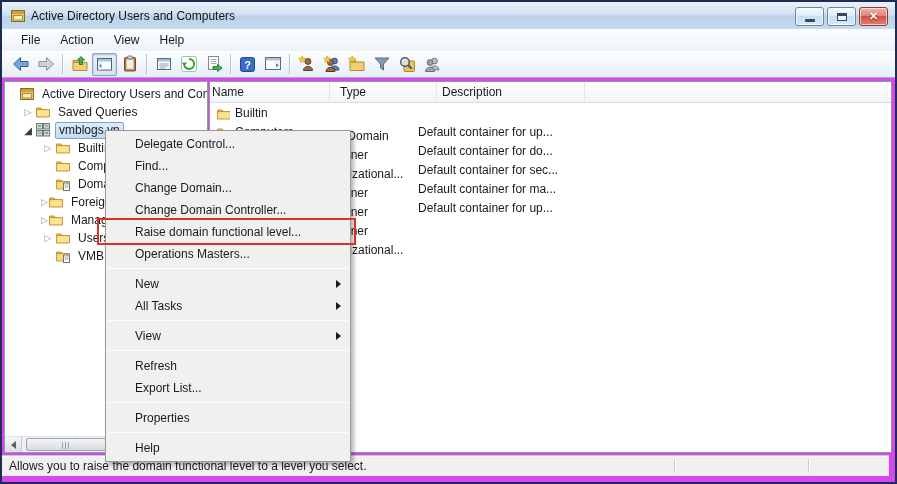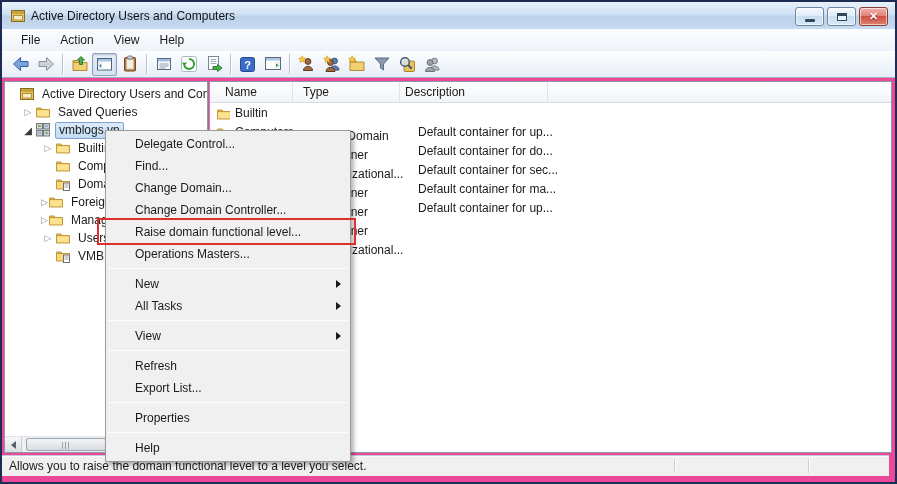--- a/index.html
+++ b/index.html
@@ -1,19 +1,19 @@
 <!DOCTYPE html>
 <html><head>
 <meta charset="utf-8">
 <style>
   * { box-sizing: border-box; margin: 0; padding: 0; }
   html,body { background:#ffffff; }
   body { font-family: "Liberation Sans", sans-serif; font-size: 12px; color:#1a1a1a; }
 
-  .window { position:relative; width:897px; height:484px; background:#ec4899; overflow:hidden; }
+  .window { position:relative; width:897px; height:484px; background:#d946ef; overflow:hidden; }
   .frame  { position:absolute; inset:0; border:2px solid #1e2b52; z-index:60; pointer-events:none; }
 
   
   .titlebar { position:absolute; top:2px; left:2px; right:2px; height:27px;
     background:linear-gradient(#e9f2fb, #cfe1f3 45%, #bcd2ea 55%, #c6daf0);
     display:flex; align-items:center; padding-left:8px; }
   .titlebar .title { padding-left:5px; color:#111; }
   .app-icon { width:16px; height:16px; display:inline-flex; }
   .controls { position:absolute; top:5px; right:7px; display:flex; gap:3px; }
   .wbtn { width:29px; height:19px; border:1px solid #6d87a2; border-radius:3px;
@@ -57,21 +57,21 @@
   .tri-left { width:0; height:0; border-top:4px solid transparent; border-bottom:4px solid transparent; border-right:5px solid #5a6066; }
   .hs-thumb { margin-left:4px; width:80px; height:13px; background:linear-gradient(#f4f5f7,#d8dbe0);
     border:1px solid #9aa4b0; border-radius:2px; position:relative; }
   .hs-thumb::after { content:""; position:absolute; left:50%; top:3px; width:8px; height:7px; transform:translateX(-50%);
     background:repeating-linear-gradient(90deg,#9aa4b0 0 1px,transparent 1px 3px); }
 
   .list-pane { position:absolute; left:209px; top:81px; right:5px; height:372px;
     background:#fff; border:1px solid #8e99a8; overflow:hidden; }
   .list-header { height:21px; display:flex; background:linear-gradient(#ffffff,#f1f4f7); border-bottom:1px solid #d9dde2; }
   .lh-cell { border-right:1px solid #e2e6ea; line-height:20px; overflow:hidden; white-space:nowrap; }
-  .c-name { width:83px; padding-left:15px; }
+  .c-name { width:120px; padding-left:2px; }
   .c-type { width:107px; padding-left:10px; }
   .c-desc { width:148px; padding-left:5px; }
   .c-fill { flex:1; border-right:none; }
   .list-row { height:19px; display:flex; align-items:center; white-space:nowrap; }
   .lr-name { width:96px; padding-left:6px; display:flex; align-items:center; overflow:hidden; }
   .lr-name .licon { width:14px; height:14px; margin-right:5px; display:inline-flex; flex:none; }
   .lr-type { width:107px; padding-left:10px; overflow:hidden;margin-top:46px; }
   .lr-desc { width:330px; padding-left:5px; overflow:hidden; }
 
   

